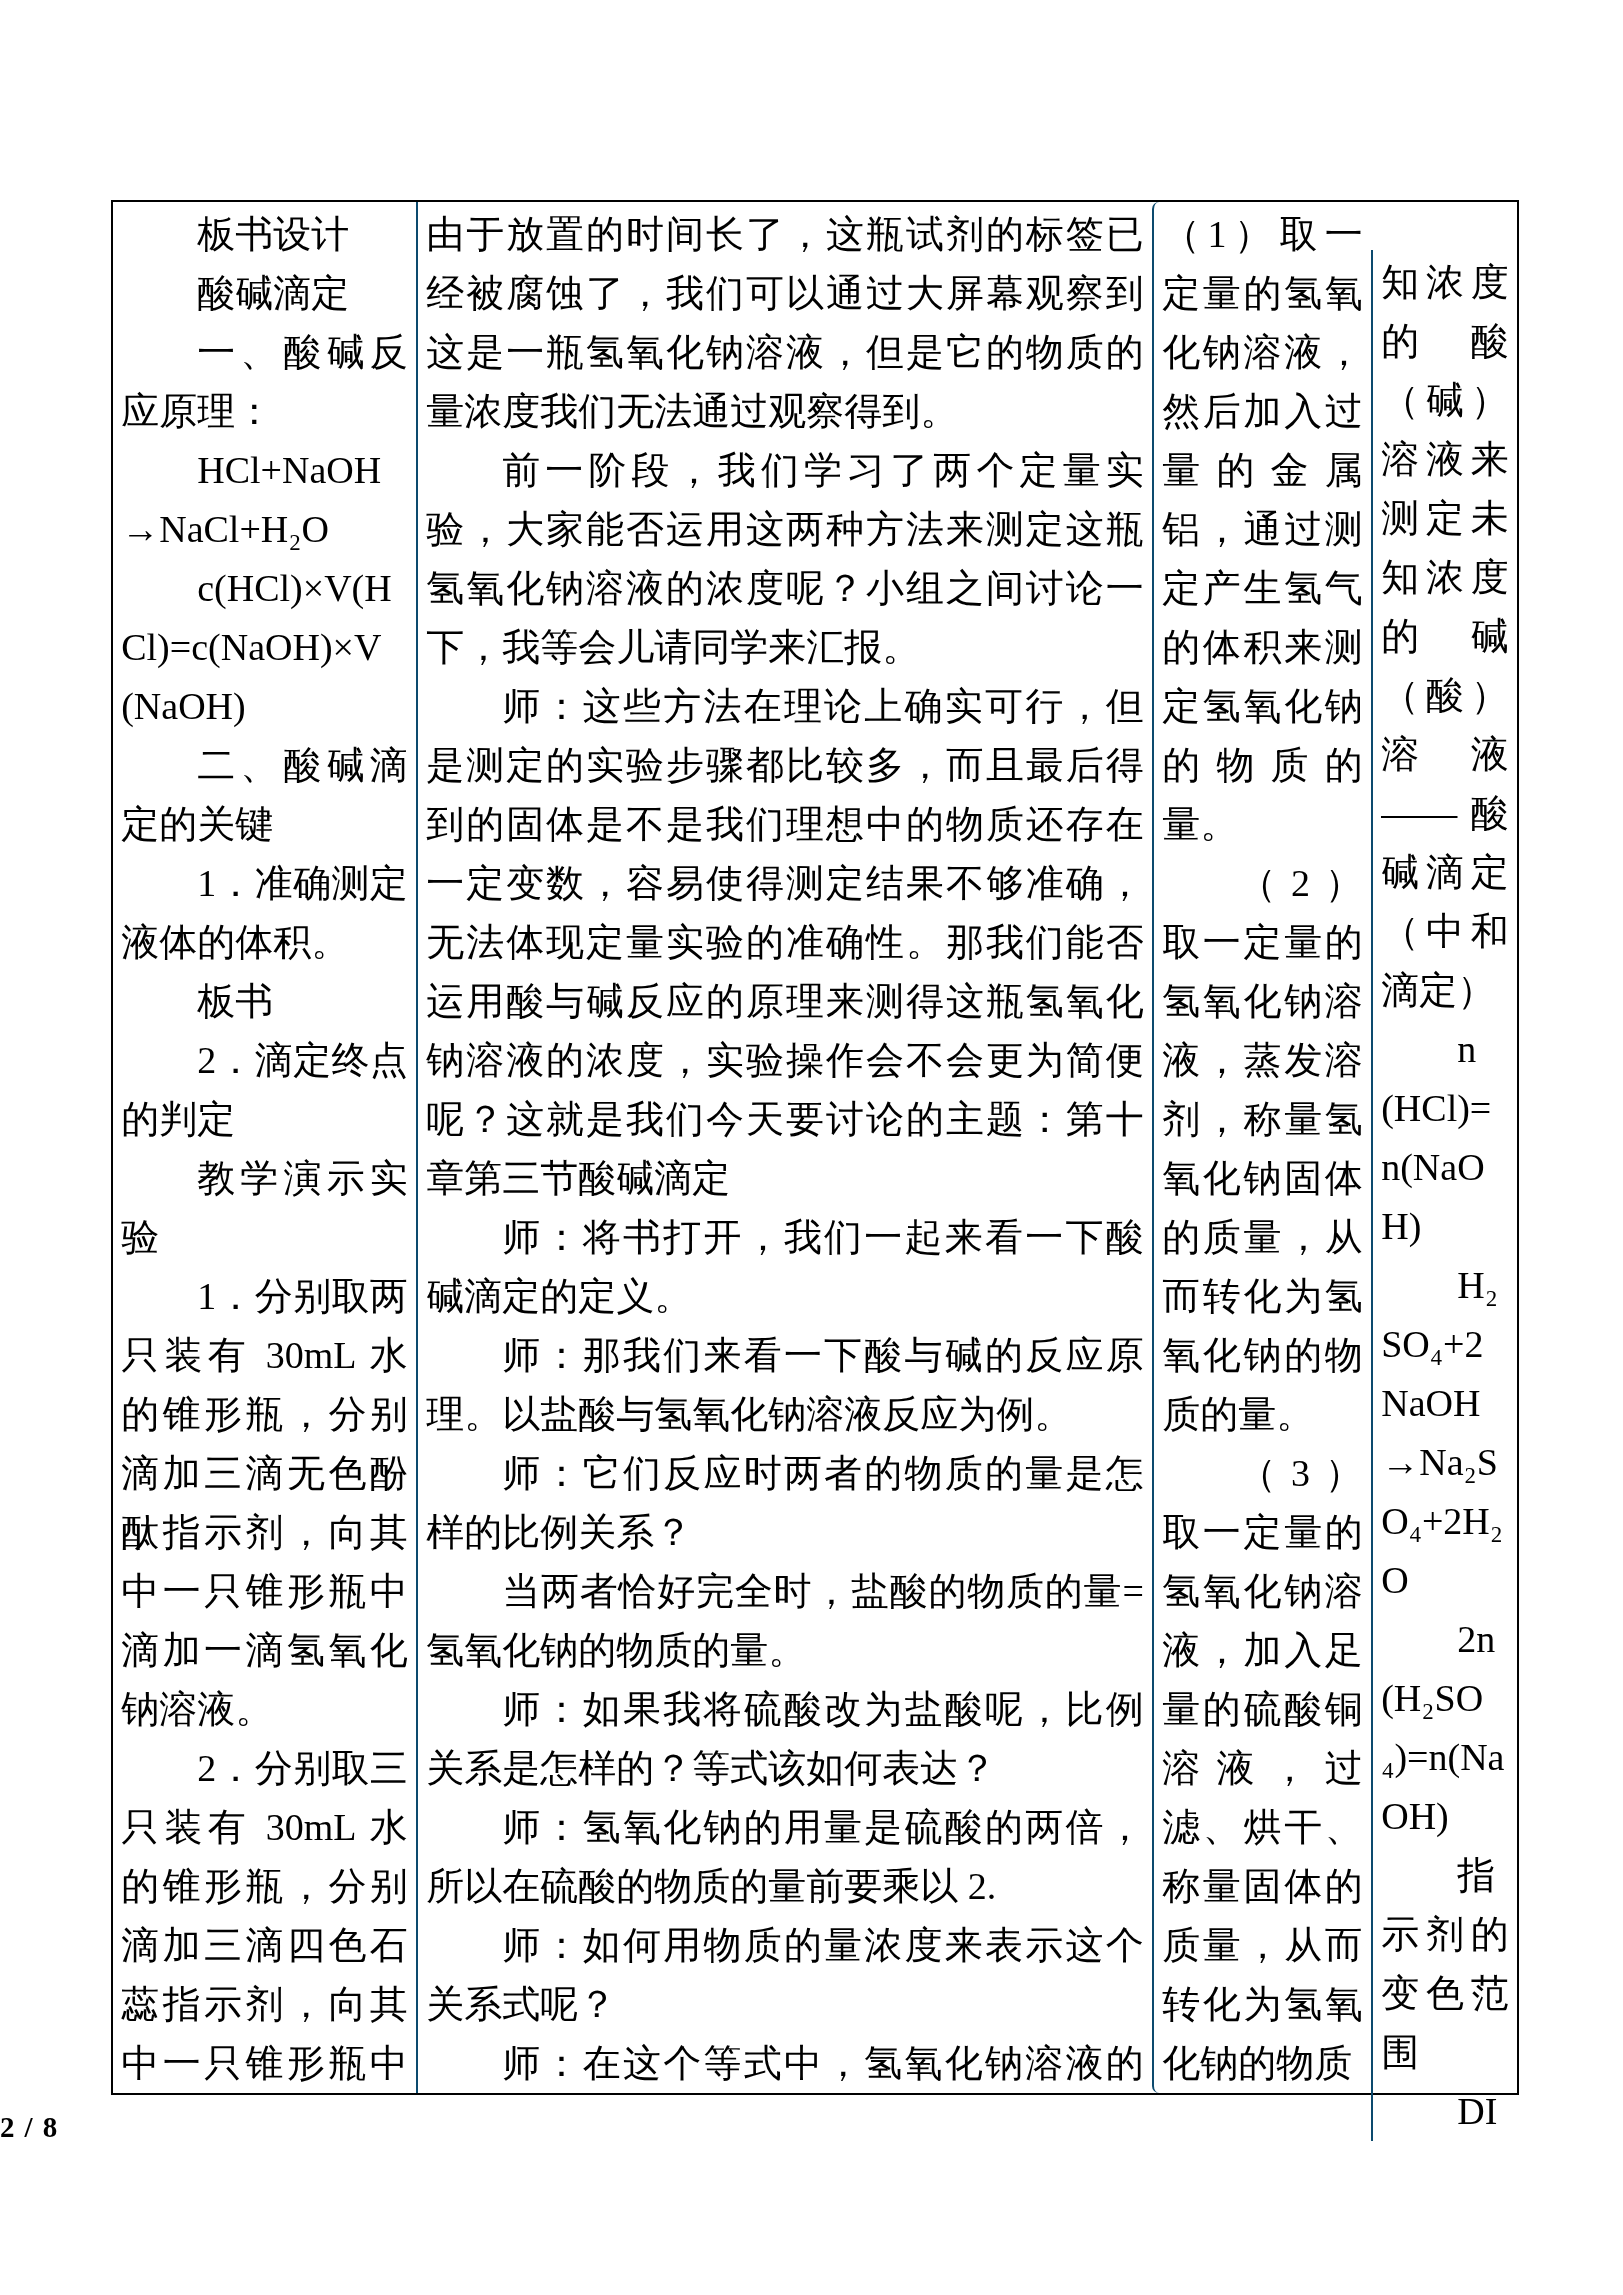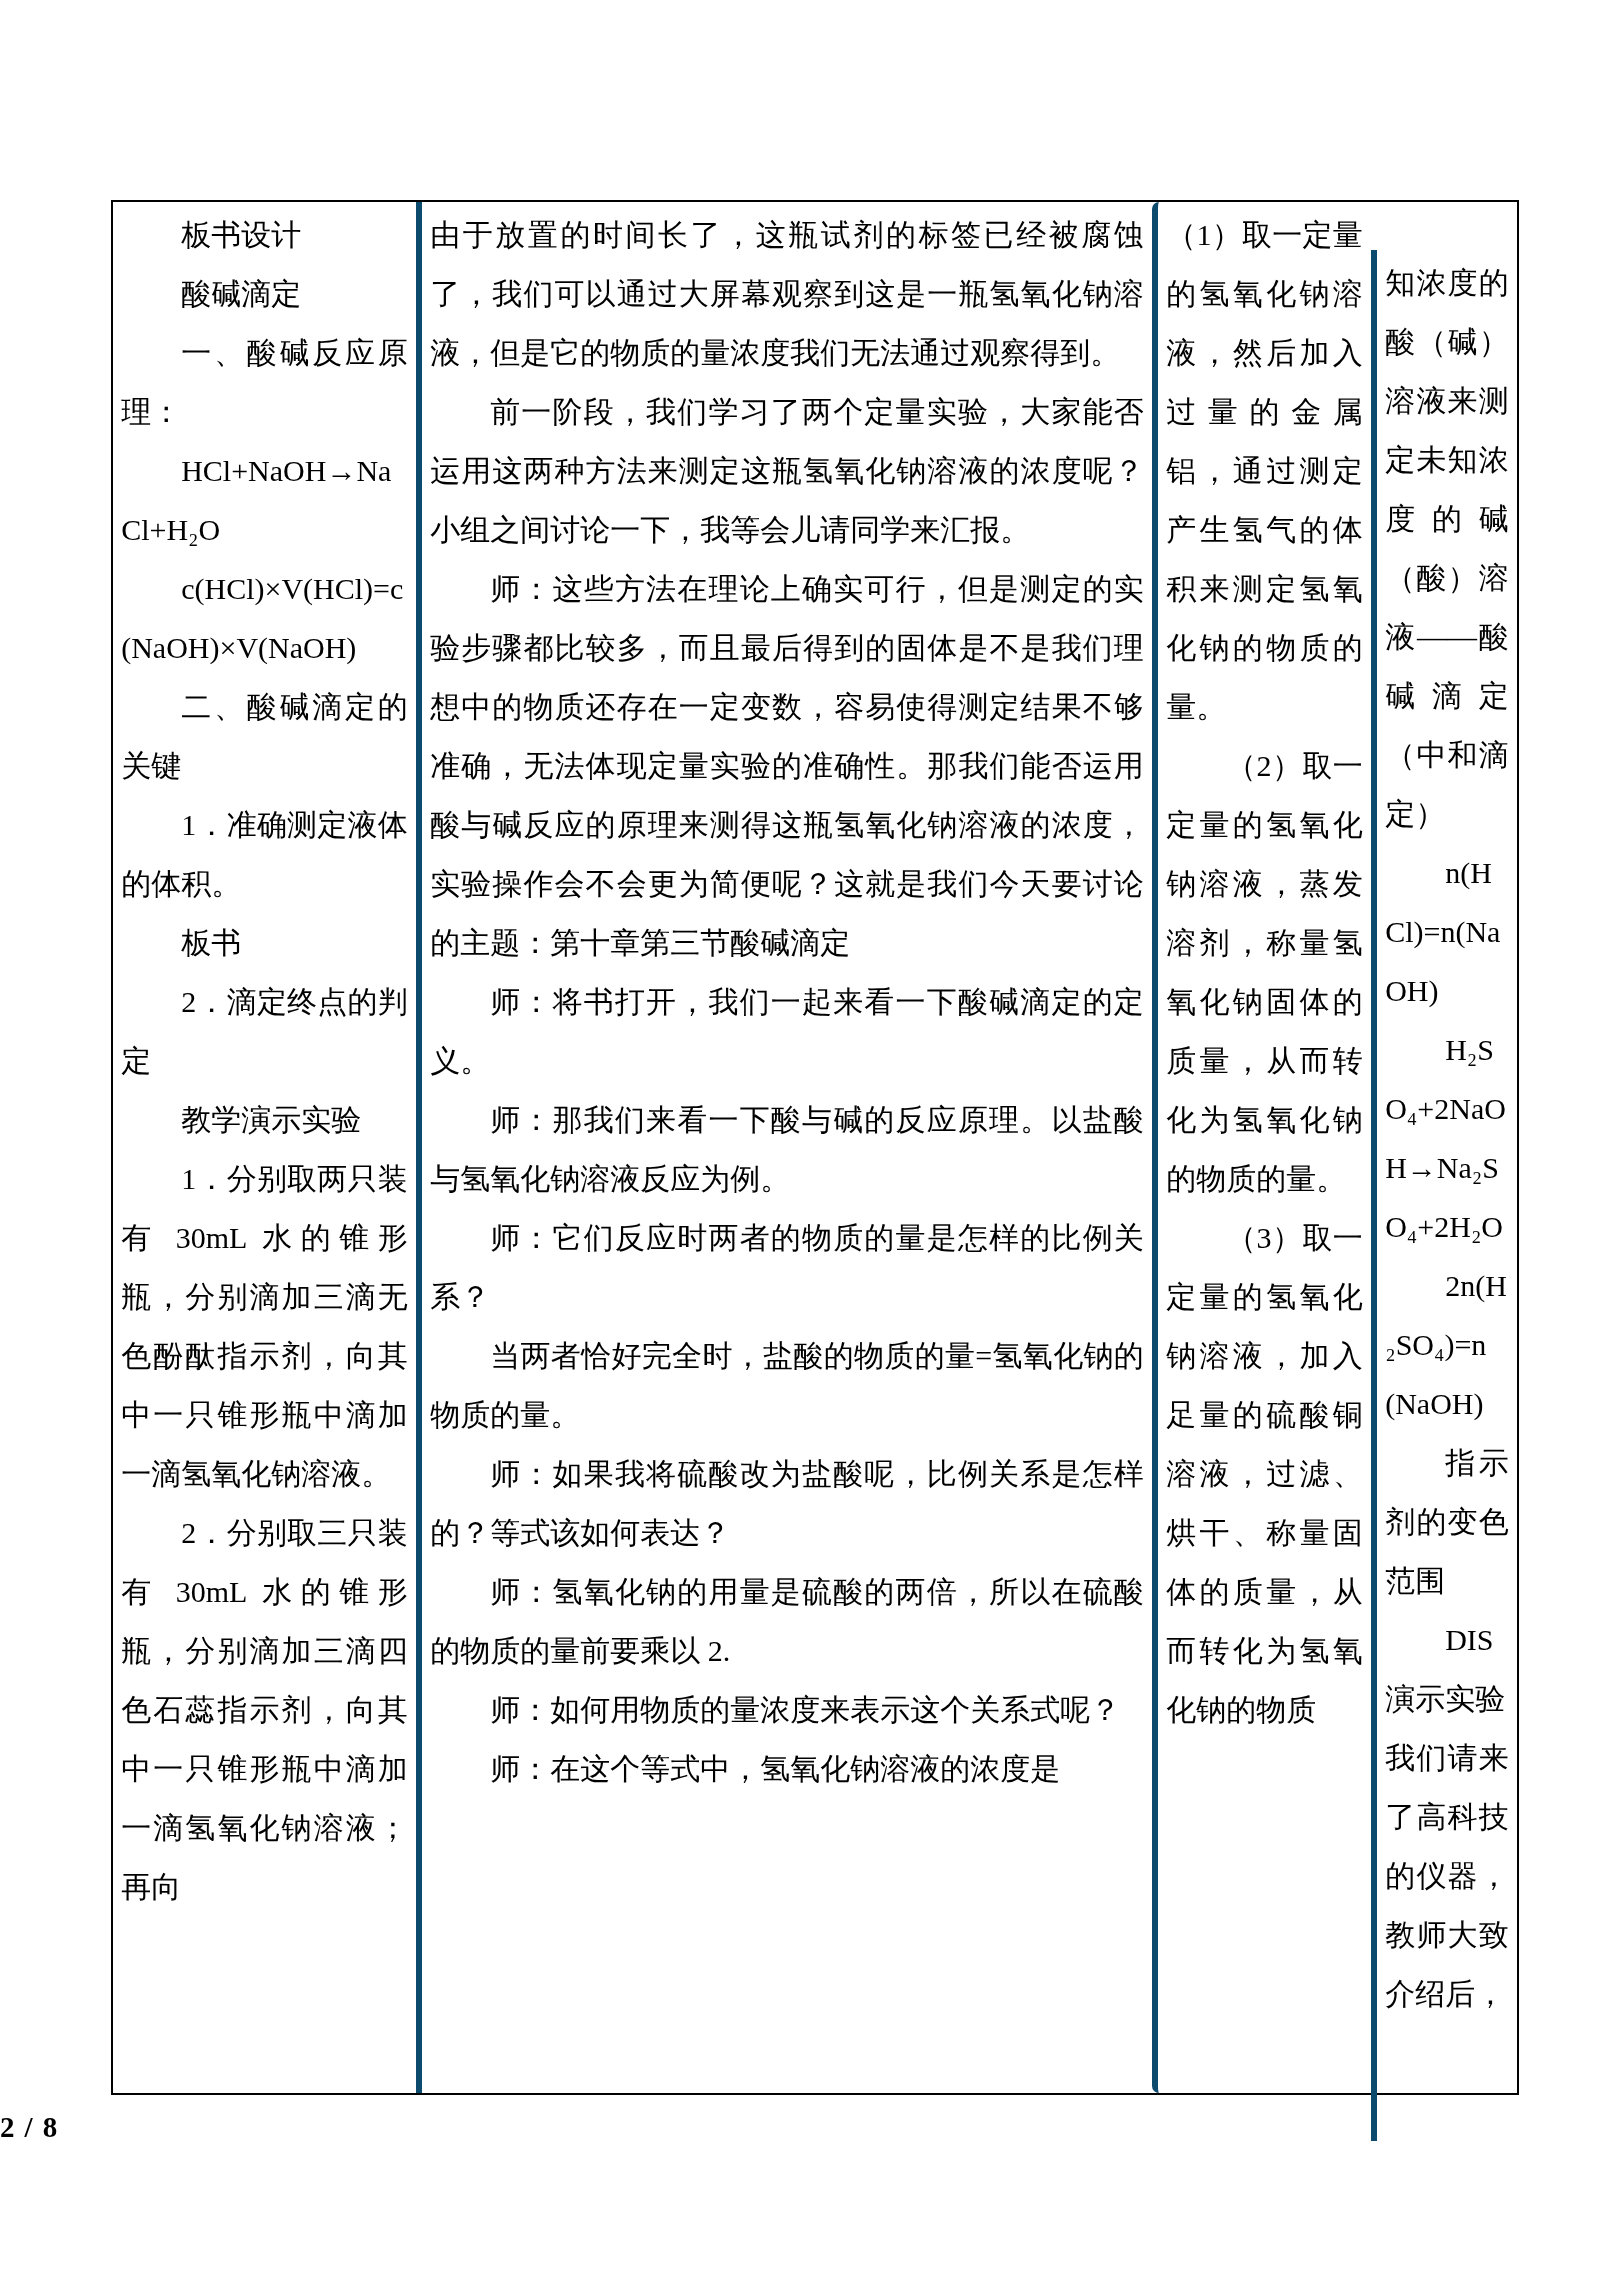--- a/index.html
+++ b/index.html
@@ -25,27 +25,27 @@
     border: 2px solid #000000;
     box-sizing: border-box;
     display: flex;
     background: #ffffff;
   }
   .cell {
     box-sizing: border-box;
     height: 100%;
     overflow: hidden;
     padding: 2.7px 8.2px 0 8.2px;
-    font-size: 30px;
+    font-size: 38px;
     line-height: 59px;
     text-align: justify;
     word-break: break-all;
   }
   .cell + .cell {
-    border-left: 6px solid #0c4a6e;
+    border-left: 2px solid #0c4a6e;
   }
   .col1 { width: 303px; }
   .col2 { width: 736px; }
   .col3 { width: 219px; border-radius: 7px; }
   .col4 { flex: 1; margin-top: 48px; }
   .para { margin: 0; }
   .para.indent { text-indent: 2em; }
   .footer {
     position: absolute;
     top: 2111px;

